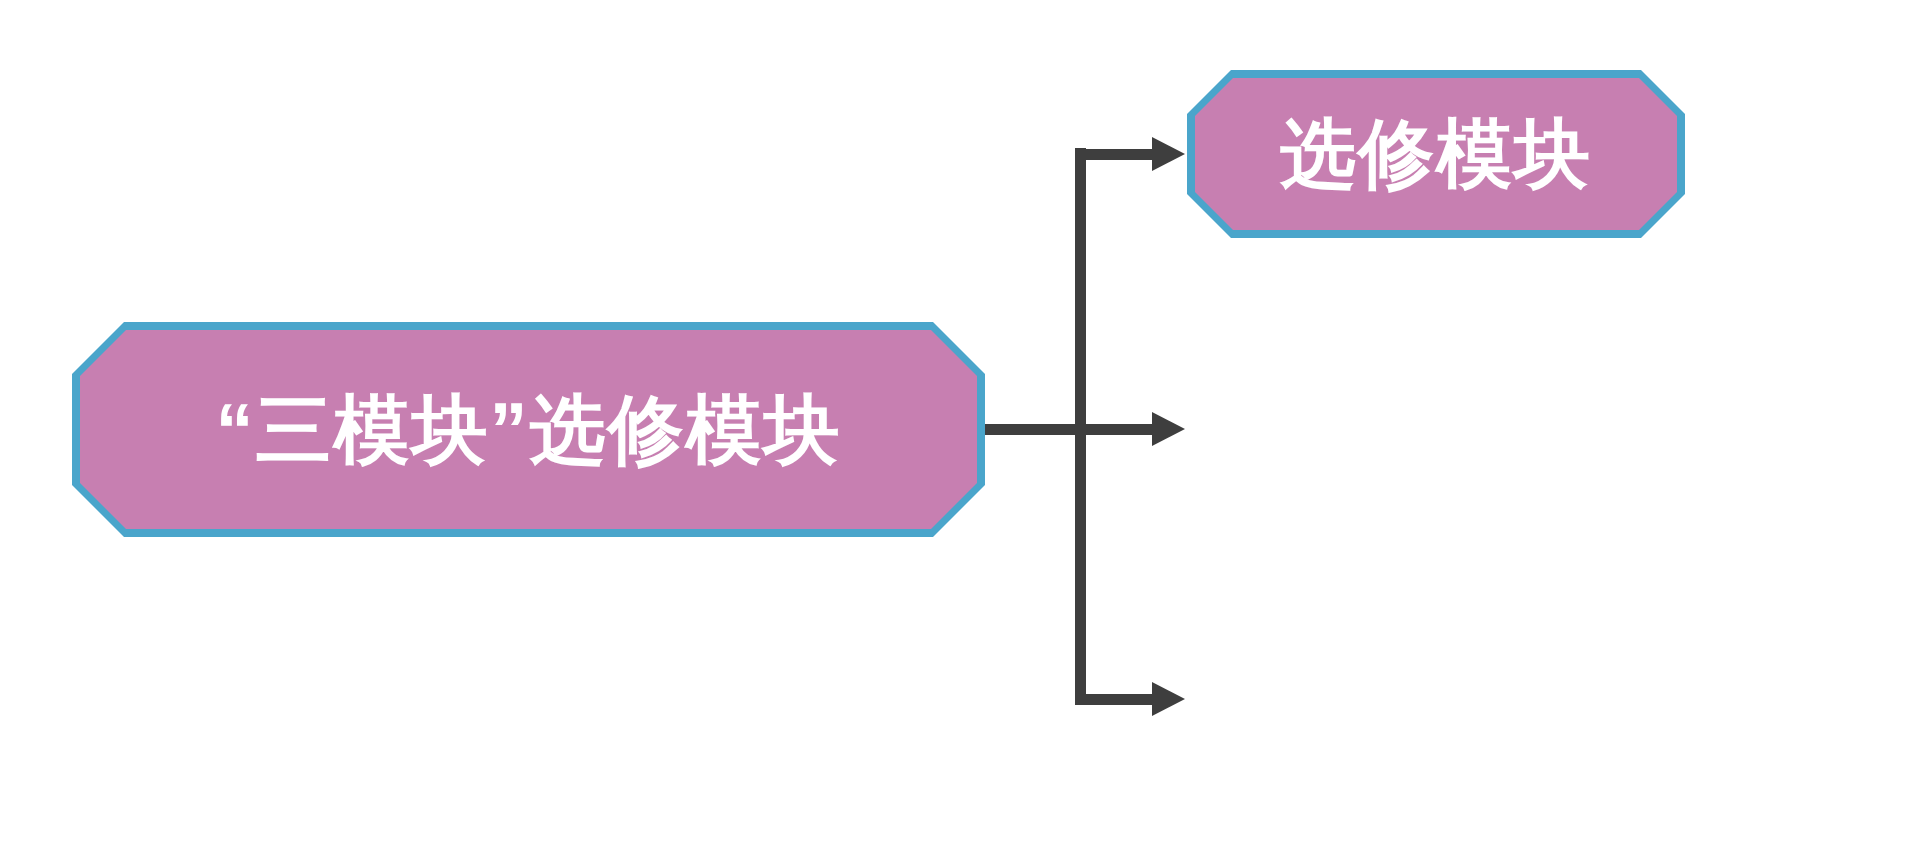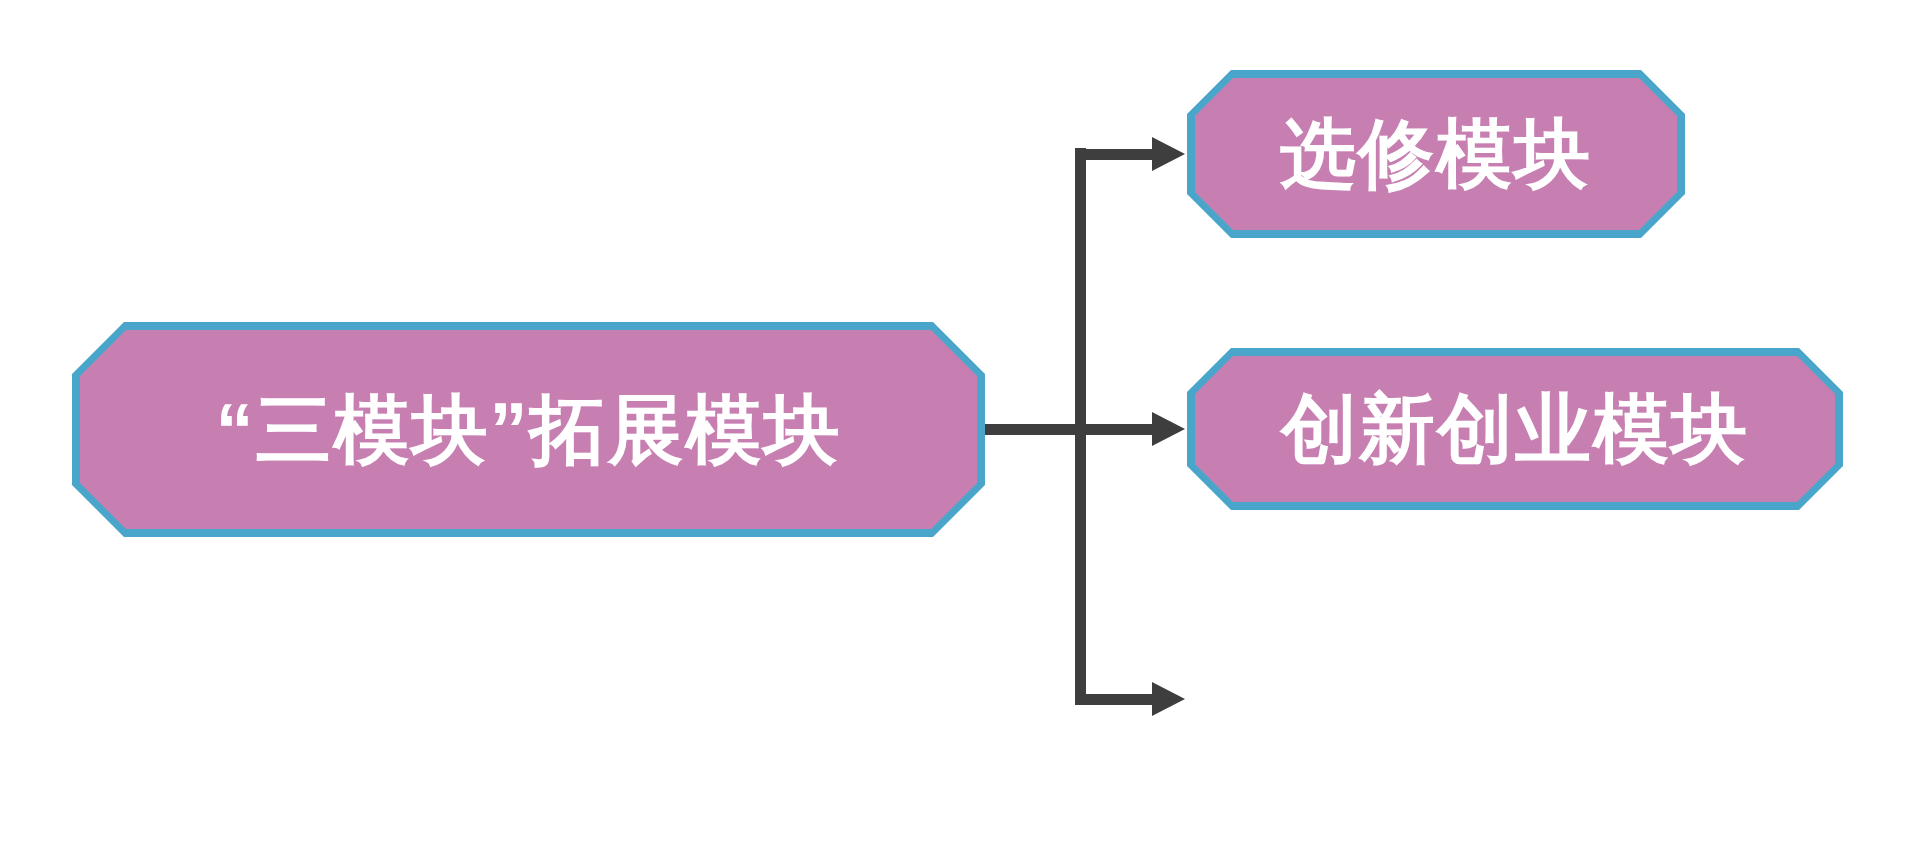--- a/index.html
+++ b/index.html
@@ -64,21 +64,21 @@
   }
 </style>
 </head>
 <body>
 
 <div class="canvas">
 
   <div class="node" style="left:72px; top:322px; width:913px; height:215px;">
     <div class="octo-outer cut52"></div>
     <div class="octo-inner cut46">
-      <span class="node-label">“三模块”拓展模块</span>
+      <span class="node-label">“三模块”选修模块</span>
     </div>
   </div>
 
   <div class="hline" style="left:985px; top:424px; width:167px; height:11px;"></div>
 
   <div class="vline" style="left:1075px; top:148px; width:11px; height:557px;"></div>
 
   <div class="hline" style="left:1075px; top:149px; width:77px; height:11px;"></div>
 
   <div class="hline" style="left:1075px; top:694px; width:77px; height:11px;"></div>
@@ -87,21 +87,15 @@
   <div class="arrowhead" style="left:1152px; top:412px;"></div>
   <div class="arrowhead" style="left:1152px; top:682px;"></div>
 
   <div class="node" style="left:1187px; top:70px; width:498px; height:168px;">
     <div class="octo-outer cut44"></div>
     <div class="octo-inner cut38">
       <span class="node-label">选修模块</span>
     </div>
   </div>
 
-  <div class="node" style="left:1187px; top:348px; width:656px; height:162px;">
-    <div class="octo-outer cut44"></div>
-    <div class="octo-inner cut38">
-      <span class="node-label">创新创业模块</span>
-    </div>
-  </div>
 
 
 </div>
 
 </body></html>

